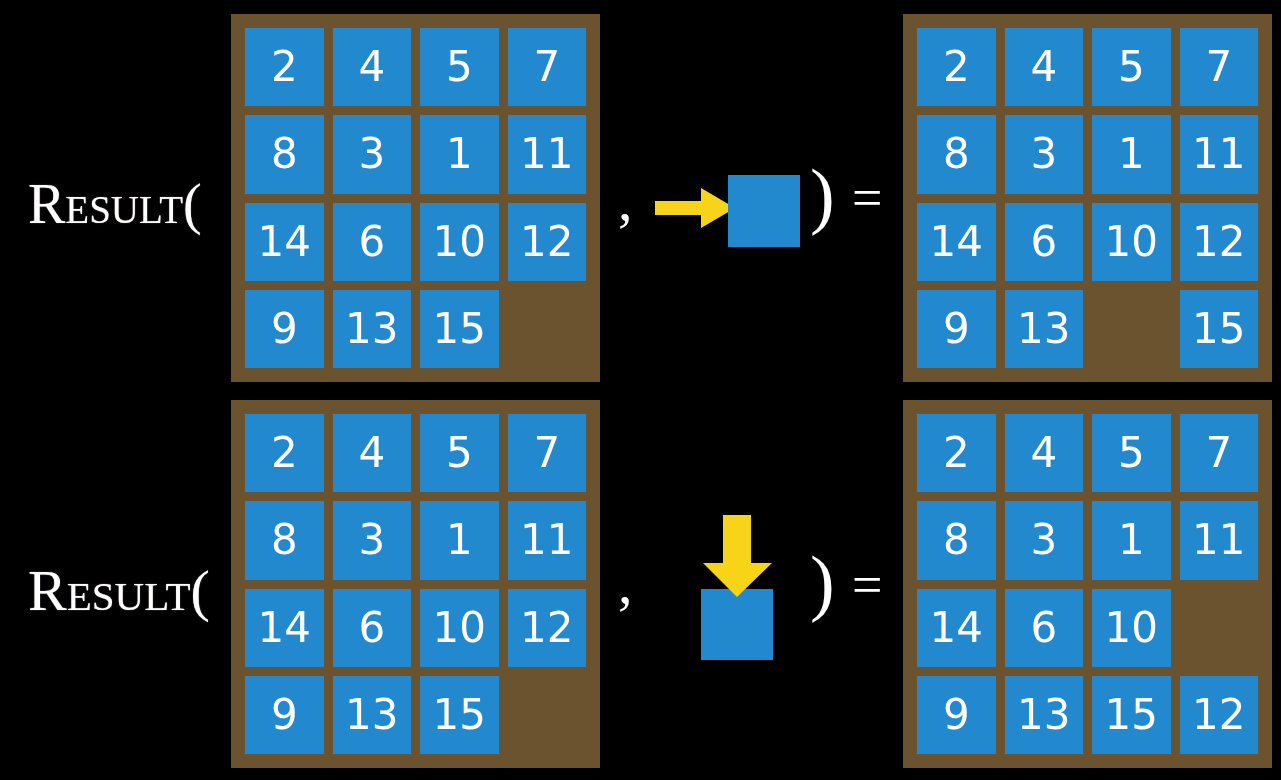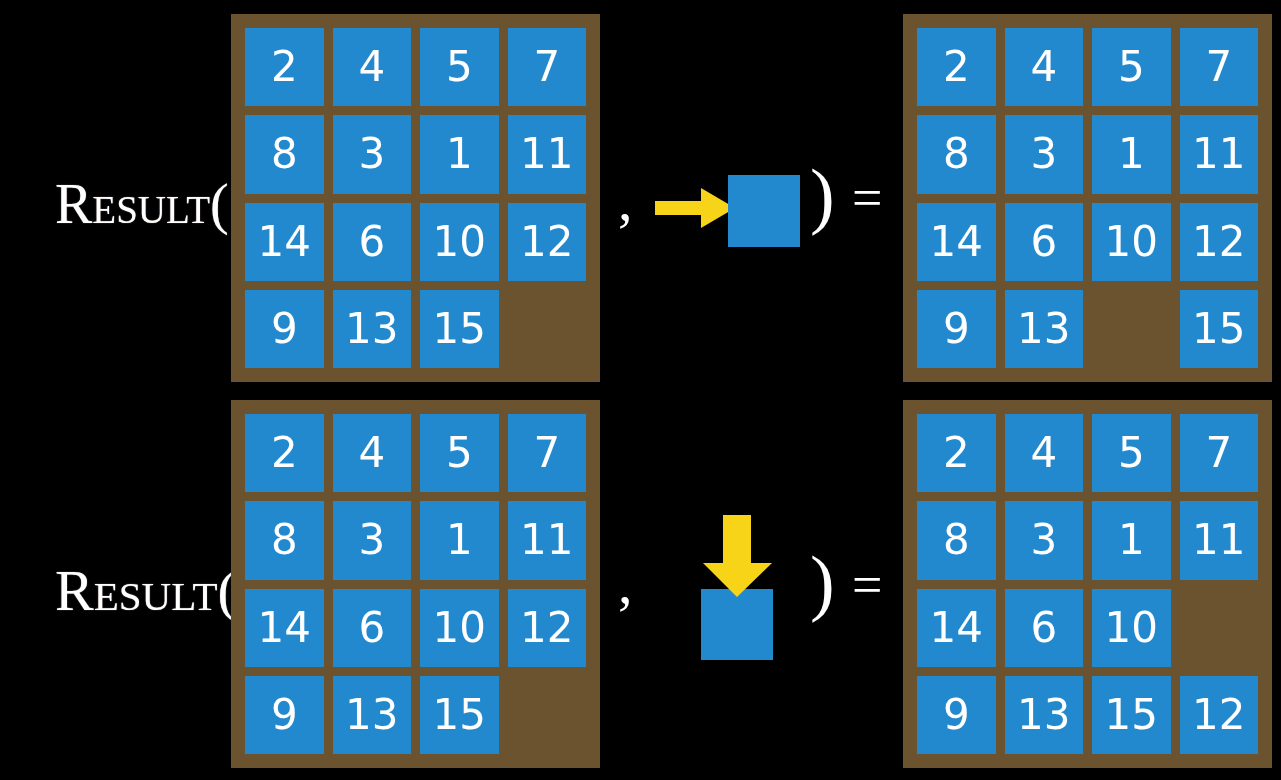--- a/index.html
+++ b/index.html
@@ -25,21 +25,20 @@
 
   
   .result-label {
     position: absolute;
     color: #ffffff;
     font-family: "Liberation Serif", serif;
     font-variant: small-caps;
     white-space: nowrap;
     line-height: 1;
     text-shadow: 0 0 1px rgba(255,200,140,0.55), 0 0 2px rgba(120,160,255,0.25);
-    margin-left: 27px;
   }
   .result-label.top {
     left: 28px;
     top: 176px;
     font-size: 56px;
   }
   .result-label.bottom {
     left: 28px;
     top: 562px;
     font-size: 58px;

